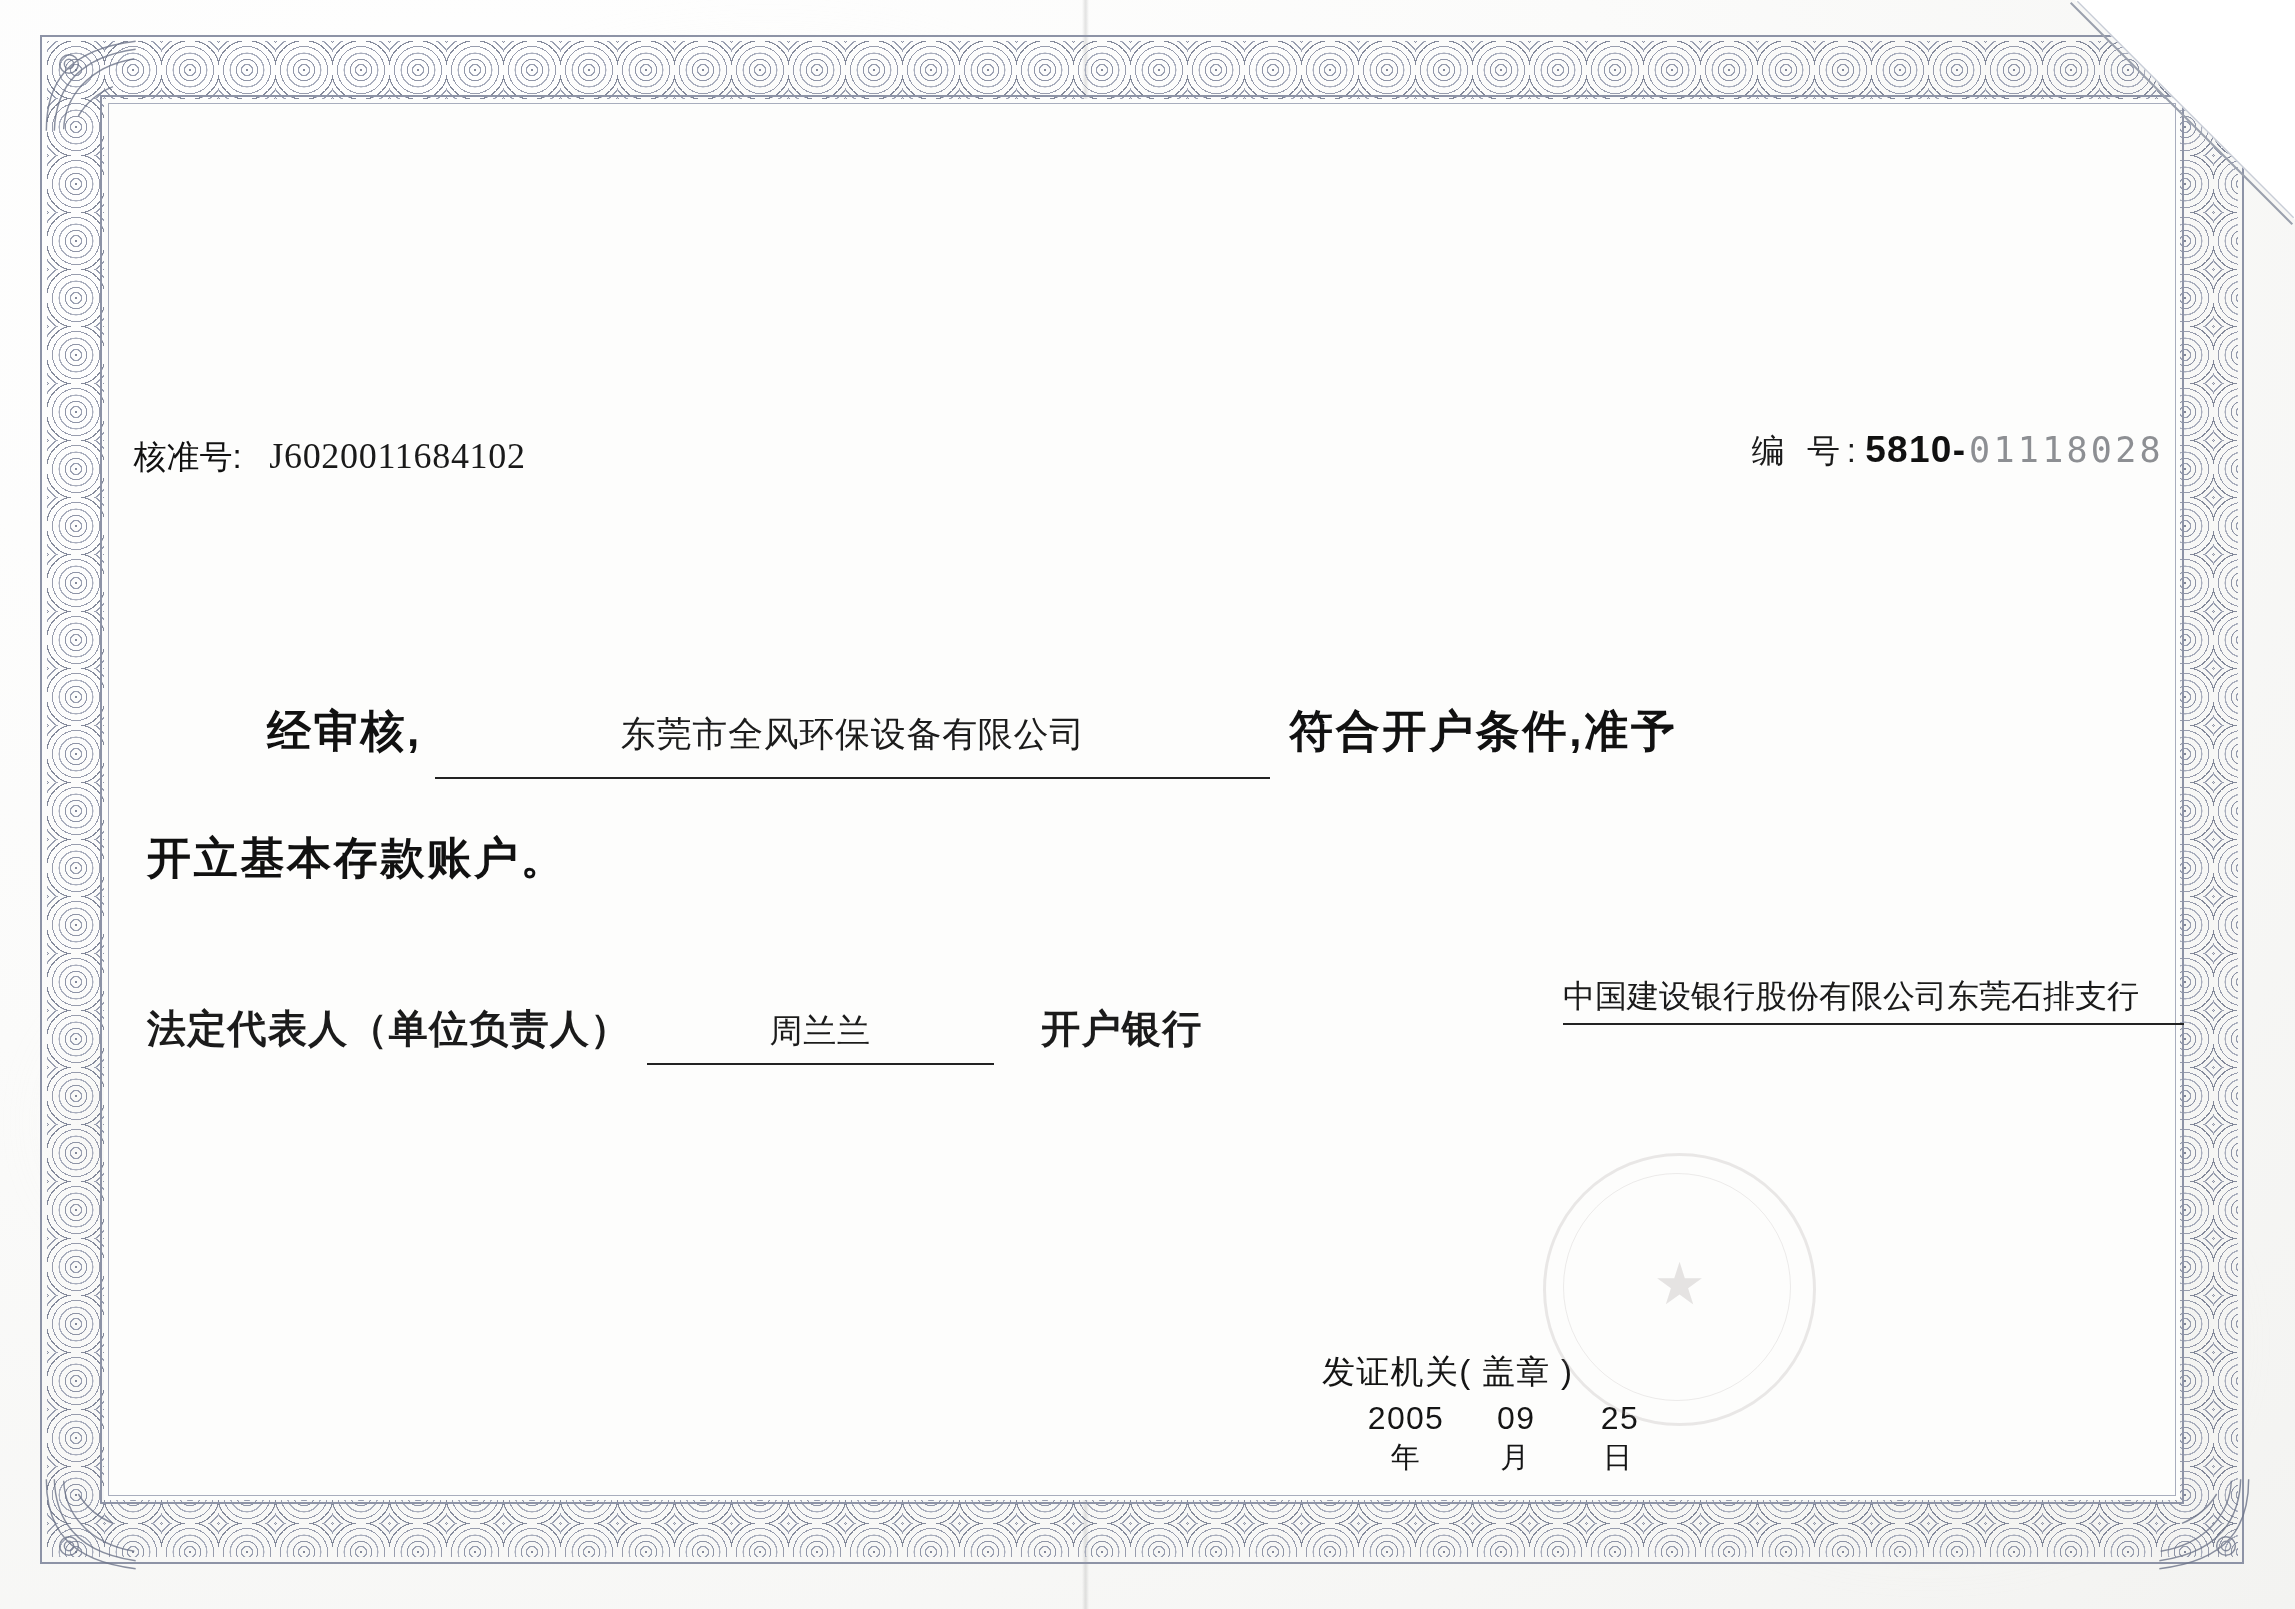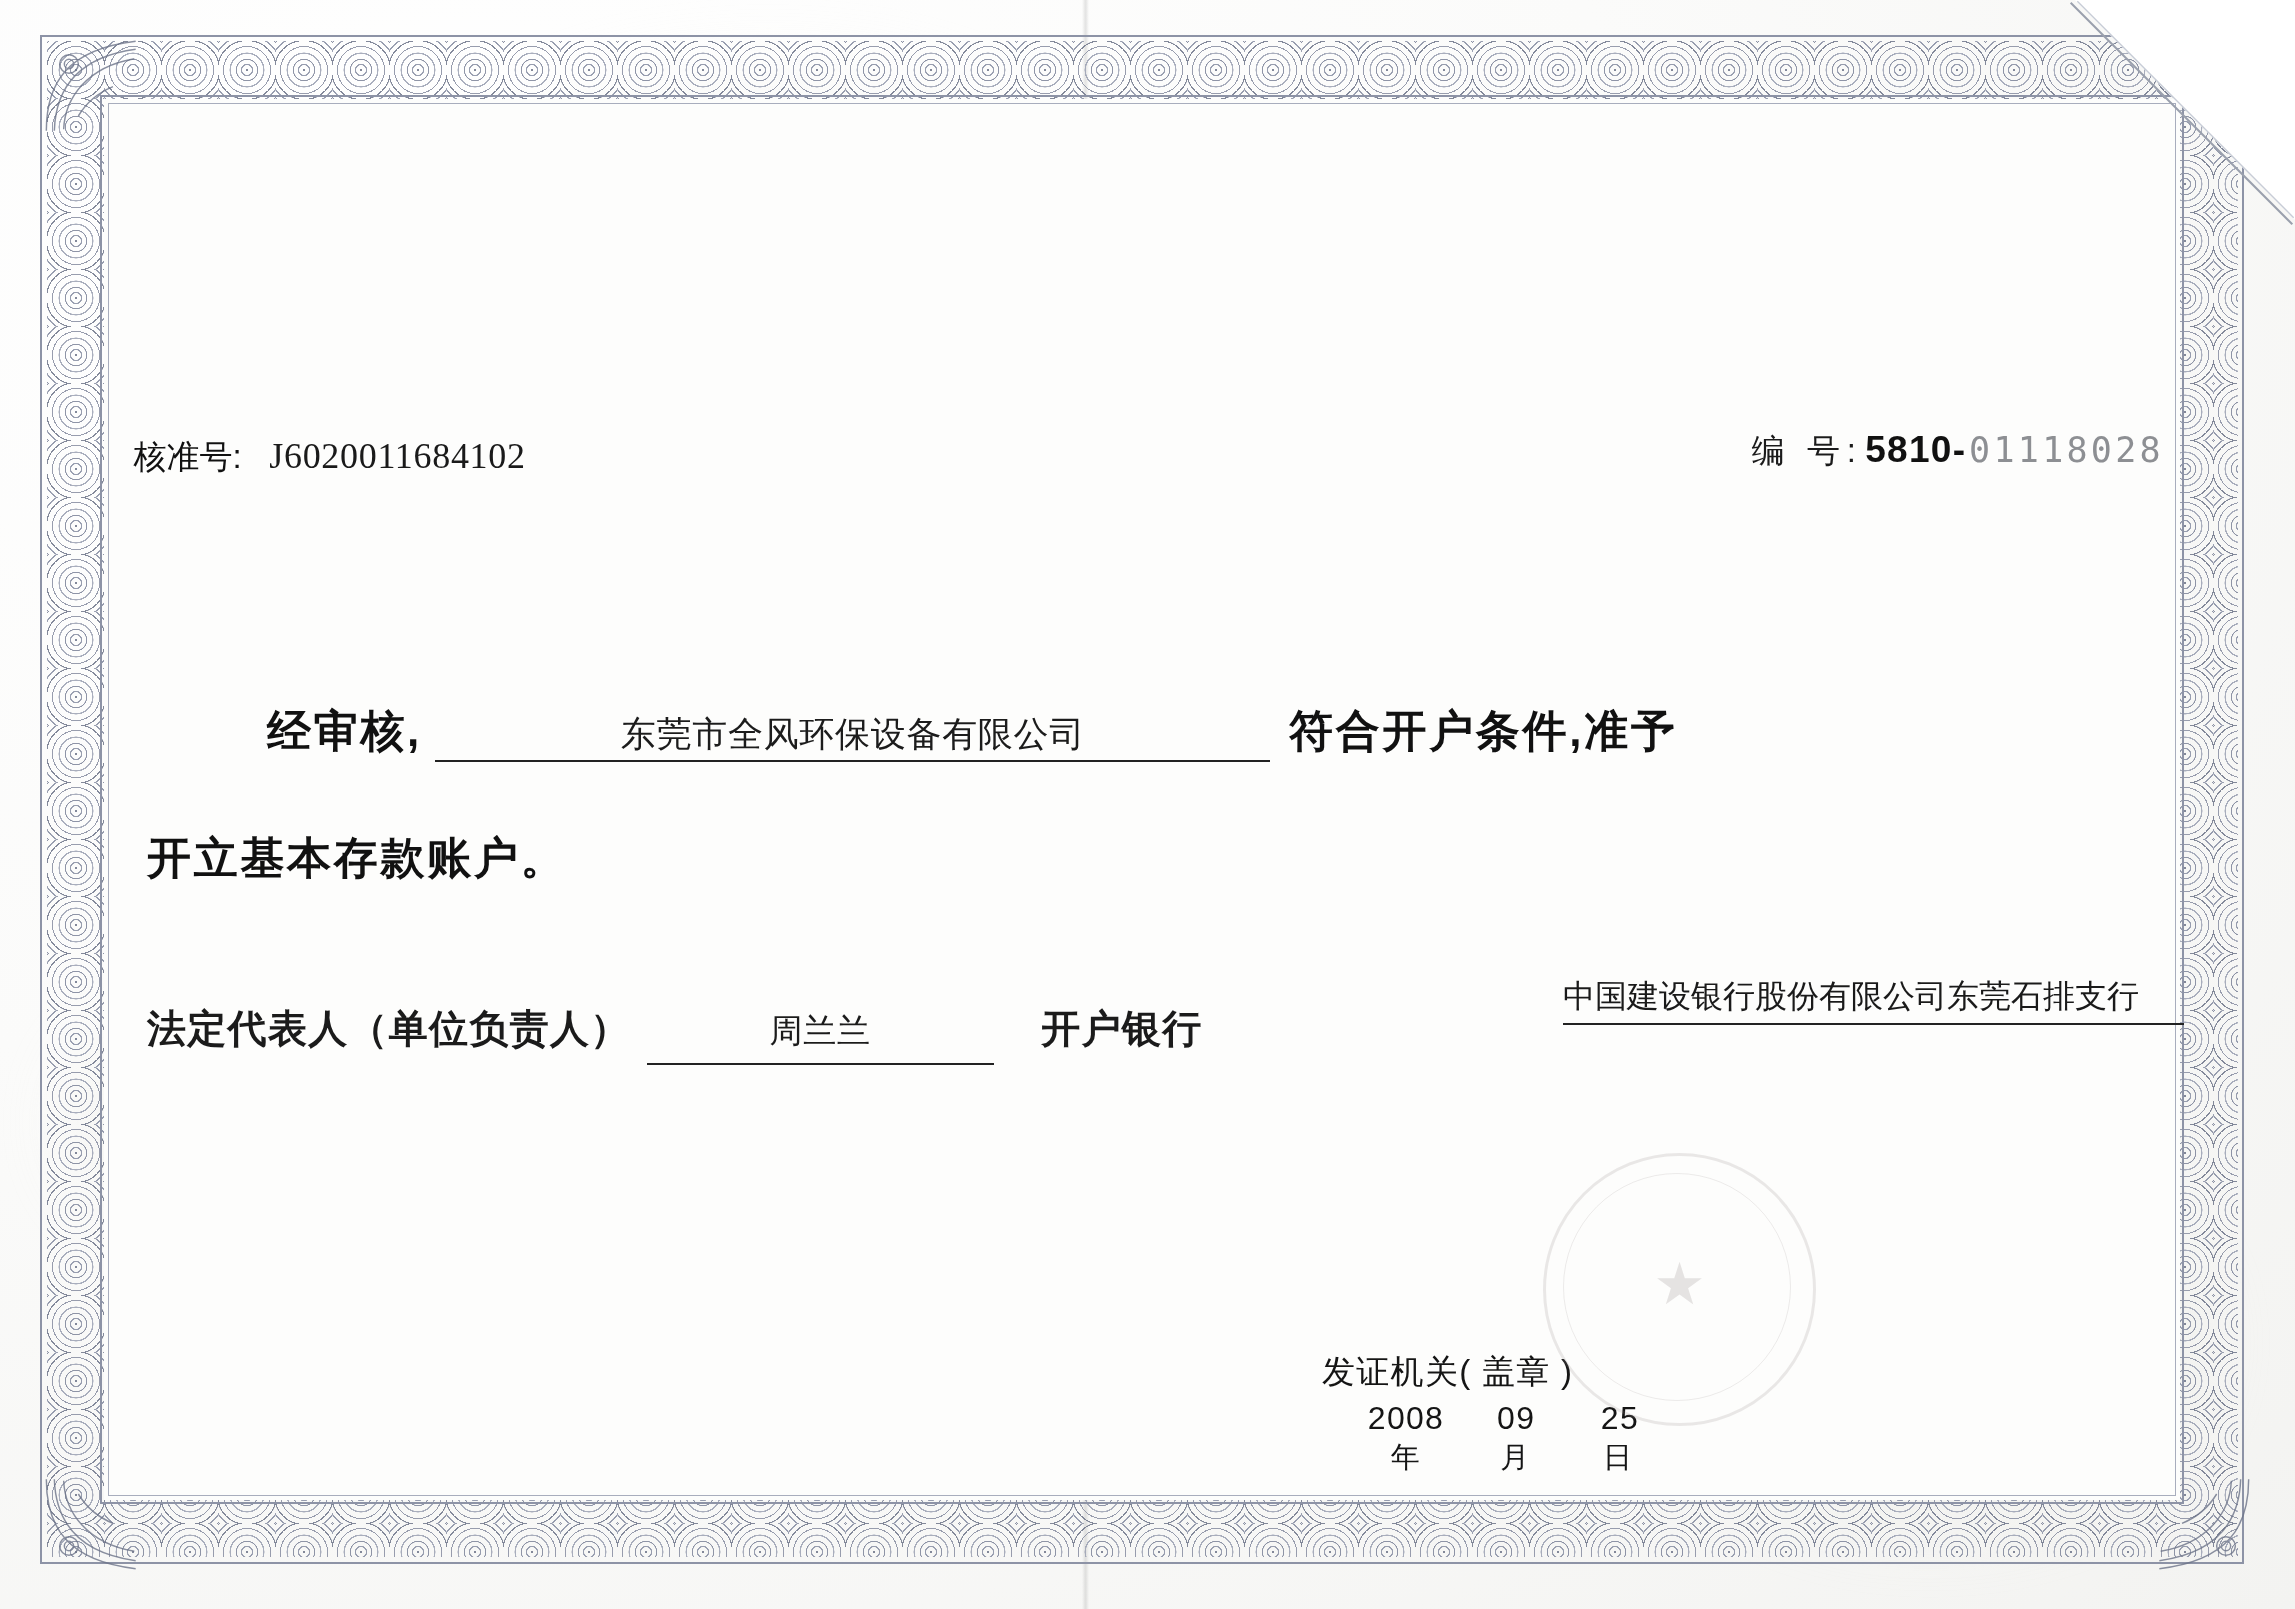--- a/index.html
+++ b/index.html
@@ -196,21 +196,21 @@
     text-align: center;
     font-family: "Liberation Serif", "DejaVu Serif", serif;
     font-weight: normal;
     letter-spacing: 0.7px;
     vertical-align: baseline;
   }
   .entity-line {
     width: 835px;
     font-size: 35px;
     color: #1c1c1c;
-    padding-bottom: 2px;
+    padding-bottom: 19px;
     margin: 0 16px 0 10.7px;
   }
   .para2 { left: 27px; top: 715px; }
 
   
   .rep-row { left: 27px; top: 888px; }
   .rep-lbl {
     font-family: "Liberation Sans", "DejaVu Sans", sans-serif;
     font-size: 39px;
     font-weight: bold;
@@ -404,21 +404,21 @@
         <span class="bank-text">中国建设银行股份有限公司东莞石排支行</span>
         <div class="bank-underline"></div>
       </span>
     </div>
 
 
     <div class="row issuer">发证机关( 盖章 )</div>
 
     <div class="row datewrap">
       <div class="date-nums">
-        <span class="dn-y">2008</span>
+        <span class="dn-y">2005</span>
         <span class="dn-m">09</span>
         <span class="dn-d">25</span>
       </div>
       <div class="date-units">
         <span class="dn-y">年</span>
         <span class="dn-m">月</span>
         <span class="dn-d">日</span>
       </div>
     </div>
 

